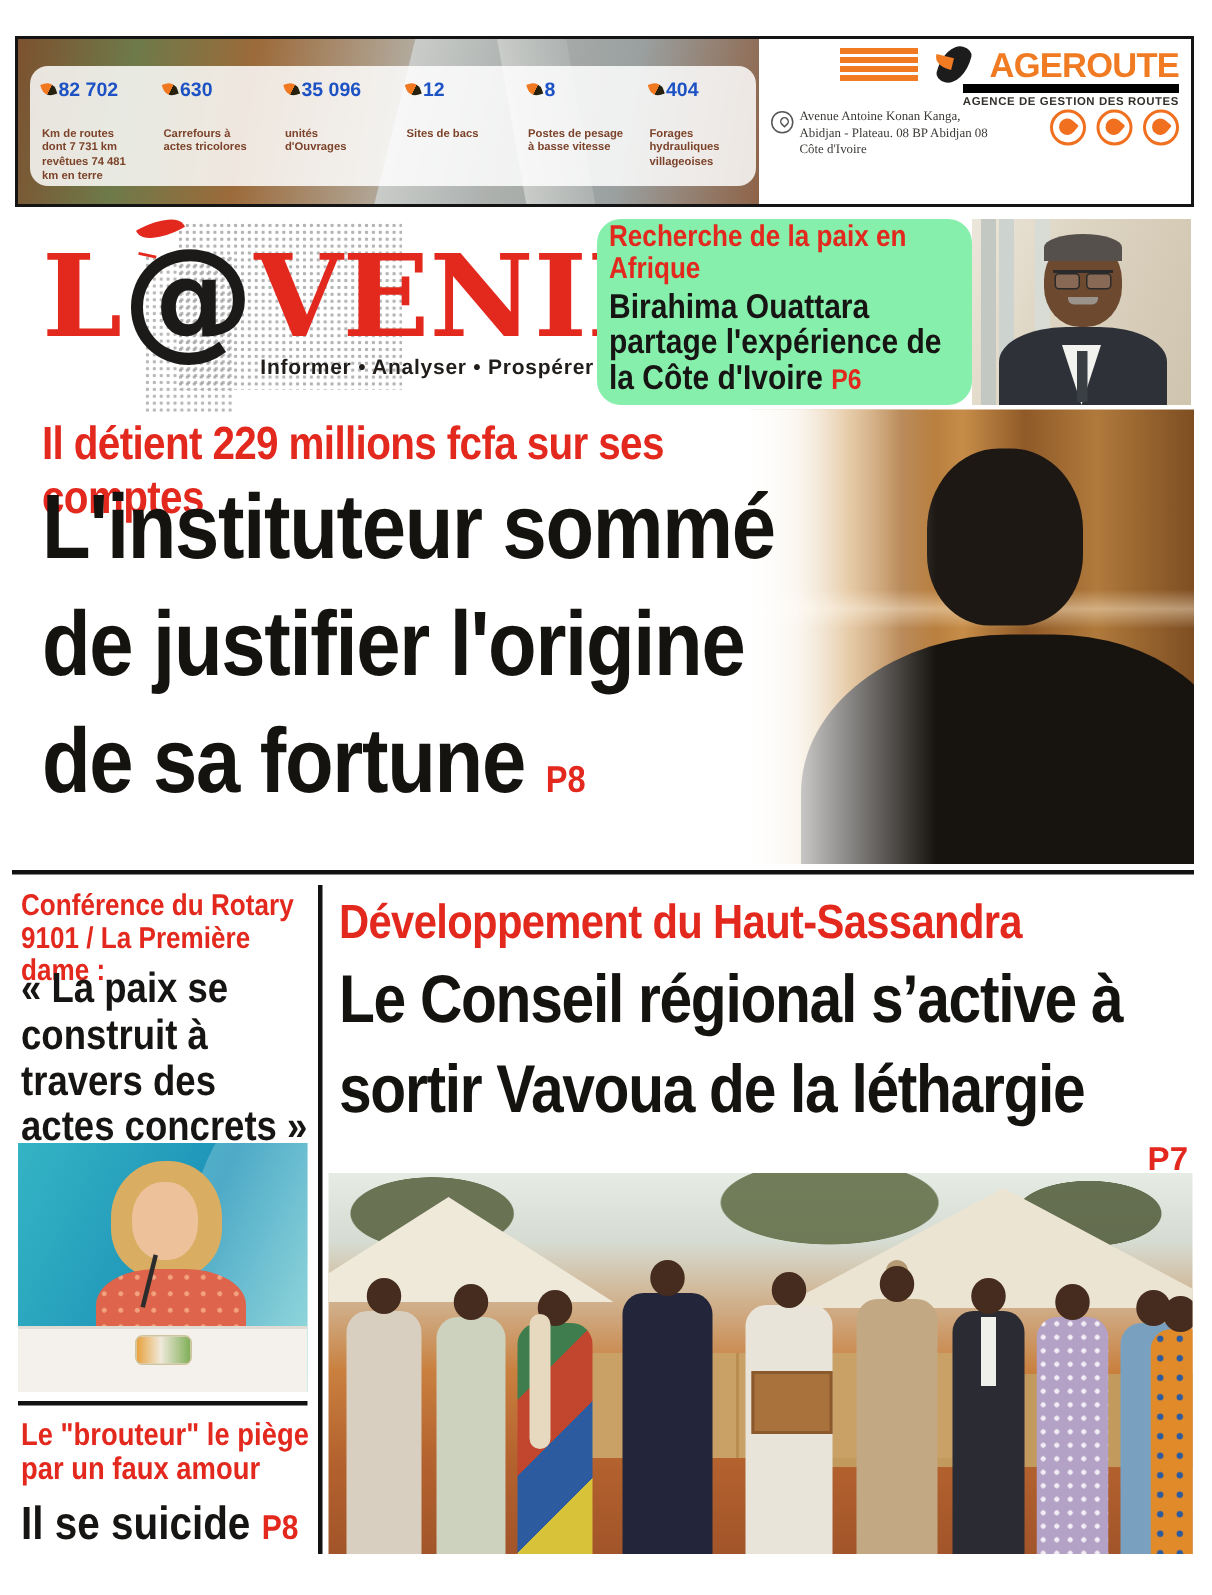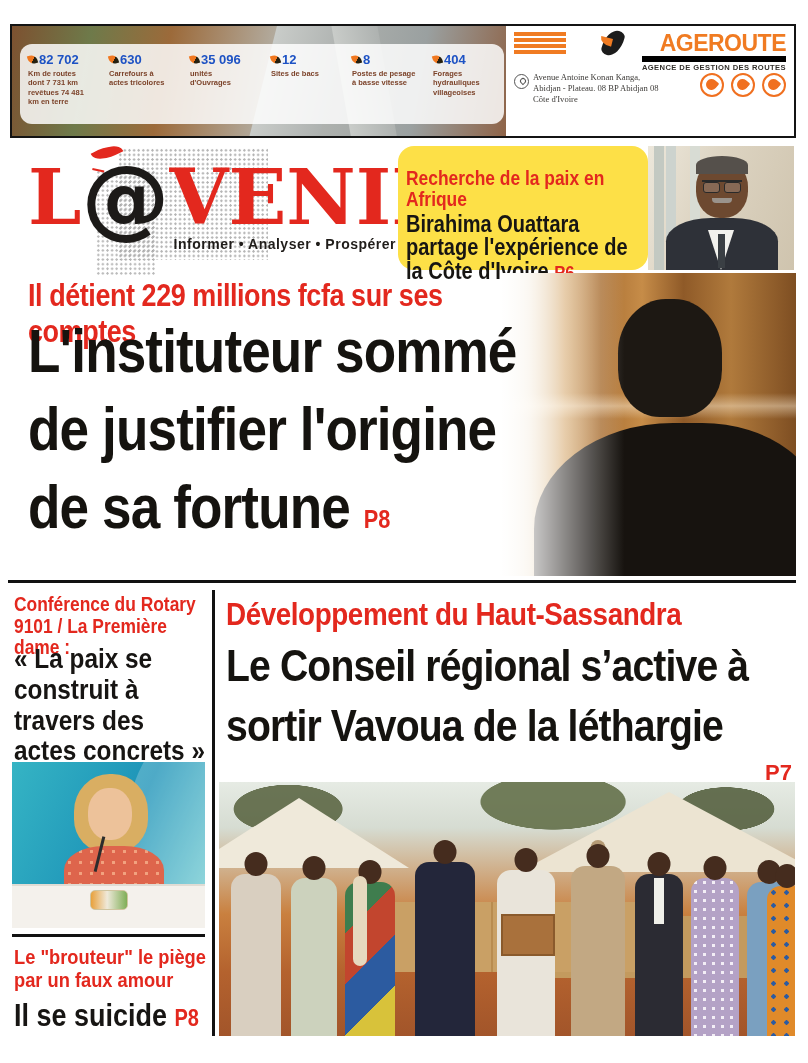--- a/index.html
+++ b/index.html
@@ -13,23 +13,23 @@
   
   .ad { position:absolute; left:10px; top:24px; width:786px; height:114px; border:2px solid #141414; background:
         linear-gradient(100deg,#7d5130 0%,#6e7a4a 10%,#9c6a3a 20%,#b7b9b4 36%,#9aa0a0 52%,#8a4f2a 68%,#a86a38 84%,#7b4526 100%); overflow:hidden; }
   .road1,.road2 { position:absolute; background:linear-gradient(90deg,#c9ccc9,#aeb2b0); }
   .road1 { left:250px; top:-20px; width:70px; height:160px; transform:skewX(-14deg); }
   .road2 { left:330px; top:-20px; width:46px; height:160px; transform:skewX(10deg); }
   .stats { position:absolute; left:8px; top:18px; width:484px; height:80px; background:rgba(255,255,255,.84); border-radius:12px; display:flex; padding:8px 6px 4px 8px; gap:16px; }
   .stat { flex:1 1 0; min-width:0; }
   .stat .num { color:#1d52c4; font-weight:bold; font-size:13px; white-space:nowrap; }
   .leaf { display:inline-block; width:9px; height:9px; margin-right:2px; background:linear-gradient(135deg,#f07820 55%,#26200f 55%); border-radius:0 70% 0 70%; transform:rotate(-18deg); }
-  .stat .lbl { color:#7c432a; font-weight:bold; font-size:7.5px; line-height:1.25; margin-top:2px; }
+  .stat .lbl { color:#7c432a; font-weight:bold; font-size:7.5px; line-height:1.25; margin-top:17px; }
   .adright { position:absolute; right:0; top:0; width:288px; height:110px; background:#fff; padding:4px 8px 2px 8px; }
-  .agr-logo-row { display:flex; align-items:center; justify-content:space-between; gap:14px; }
+  .agr-logo-row { display:flex; align-items:center; justify-content:flex-end; gap:14px; }
   .speedlines { display:flex; flex-direction:column; gap:2.5px; }
   .speedlines i { display:block; width:52px; height:3.5px; background:#f07b22; }
   .swoosh { width:20px; height:26px; background:#1c1c1c; border-radius:65% 35% 65% 35% / 80% 20% 80% 20%; transform:rotate(14deg); position:relative; }
   .swoosh:after { content:""; position:absolute; left:-3px; top:9px; width:12px; height:8px; background:#f07b22; border-radius:0 0 0 90%; }
   .agr-name { color:#f07b22; font-weight:bold; font-size:23px; letter-spacing:-.5px; line-height:1; }
   .agr-sub { text-align:right; font-size:7.6px; font-weight:bold; color:#33302c; letter-spacing:.4px; border-top:6px solid #000000; display:inline-block; float:right; padding-top:1px; }
   .agr-mid { display:flex; clear:both; margin-top:3px; align-items:flex-start; gap:4px; }
   .cicon { flex:0 0 15px; width:15px; height:15px; border:1.3px solid #555; border-radius:50%; position:relative; margin-top:2px; }
   .cicon.pin:after { content:""; position:absolute; left:4.5px; top:3px; width:4px; height:4px; border:1.3px solid #555; border-radius:50% 50% 50% 0; transform:rotate(-45deg); }
   .cicon.phone:after { content:"✆"; position:absolute; left:2px; top:-1px; font-size:10px; color:#555; }
@@ -50,21 +50,21 @@
   .logo .l1 { color:#e3281e; font-size:76px; line-height:92px; }
   .logo .at { color:#1c1a18; font-size:88px; line-height:92px; position:relative; top:4px; font-family:"DejaVu Sans", sans-serif; font-weight:bold; }
   .feather { position:absolute; left:64px; top:-2px; width:30px; height:13px; background:#e3281e; border-radius:0 90% 0 90%; transform:rotate(-28deg); }
   .feather:after { content:""; position:absolute; left:-7px; bottom:-6px; width:12px; height:2px; background:#e3281e; transform:rotate(40deg); }
   .tagline { position:absolute; left:150px; top:236px; width:246px; text-align:right; font-size:14px; font-weight:bold; color:#201d1a; letter-spacing:.5px; }
   .mast-info { position:absolute; left:28px; top:258px; width:370px; display:flex; gap:14px; white-space:nowrap; }
   .mast-info .b { font-size:17px; font-weight:bold; color:#17150f; }
   .mast-info .w { font-size:15px; font-weight:bold; color:#8c8c8c; }
 
   
-  .teaser { position:absolute; left:398px; top:146px; width:250px; height:124px; background:#fde047; padding:22px 8px;border-radius:16px; }
+  .teaser { position:absolute; left:398px; top:146px; width:250px; height:124px; background:#86efac; padding:2px 8px;border-radius:16px; }
   .teaser .kick { color:#e3281e; font-weight:bold; font-size:20px; line-height:1.05; width:270px; }
   .teaser .head { color:#171513; font-weight:bold; font-size:23px; line-height:1.02; margin-top:3px; width:272px; }
   .teaser .pref { color:#e3281e; font-size:19px; }
   .teaser-photo { position:absolute; left:648px; top:146px; width:146px; height:124px; background:linear-gradient(110deg,#ece7db 0%,#ddd4c2 40%,#cfc4ae 100%); overflow:hidden; }
   .tp-stripe { position:absolute; left:18px; top:0; width:10px; height:100%; background:#cdd3ce; box-shadow:24px 0 0 #d8dcd4, -12px 0 0 #c3c9c2; }
   .tp-suit { position:absolute; left:18px; bottom:-6px; width:112px; height:58px; background:#2e3138; border-radius:40% 40% 0 0; }
   .tp-shirt { position:absolute; left:60px; bottom:0px; width:26px; height:40px; background:#f2f2ee; clip-path:polygon(0 0,100% 0,50% 100%); }
   .tp-tie { position:absolute; left:70px; bottom:2px; width:7px; height:34px; background:#3a3f44; }
   .tp-head { position:absolute; left:48px; top:14px; width:52px; height:58px; background:#6d4930; border-radius:46%; }
   .tp-hair { position:absolute; left:48px; top:10px; width:52px; height:18px; background:#55504b; border-radius:50% 50% 0 0; }

